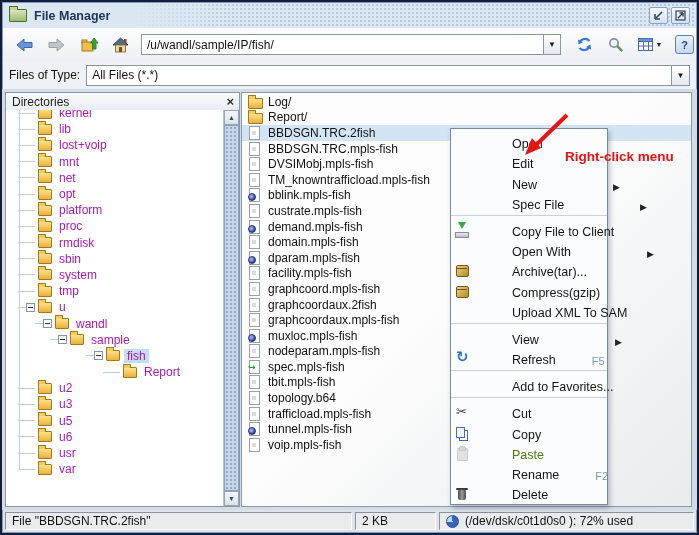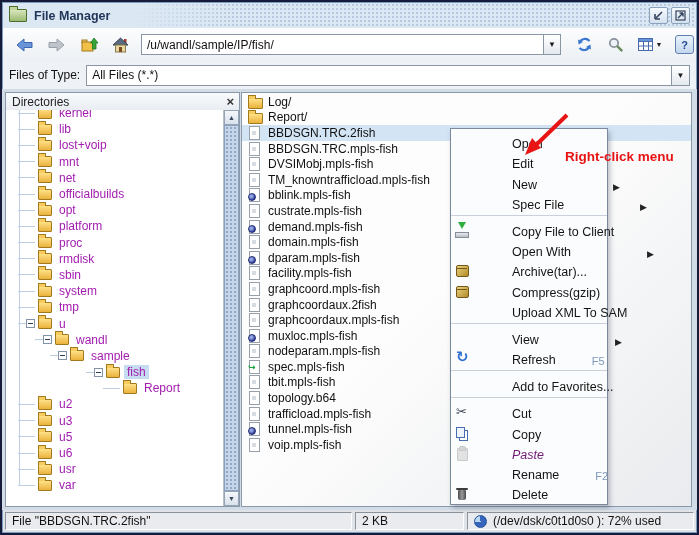--- a/index.html
+++ b/index.html
@@ -94,21 +94,21 @@
   
   .menu{position:absolute;left:448px;top:126px;width:158px;background:#fbfcfd;
     border:1px solid #7a8a9c;box-shadow:2px 3px 5px rgba(40,50,70,.3);padding:2px 0;z-index:10;box-sizing:border-box;}
   .menu-item{height:20.2px;display:flex;align-items:flex-end;padding:0 6px 0 3px;font-size:12.5px;color:#141414;gap:36px;}
   .mi-icon{width:19px;height:17px;flex:none;position:relative;margin-right:3px;}
   .mi-label{white-space:nowrap;}
   .mi-shortcut{margin-left:auto;font-size:11px;color:#7d98b8;}
   .mi-sub{visibility:hidden;font-size:9px;color:#222;margin-left:4px;}
   .menu-item.submenu .mi-sub{visibility:visible;}
   .menu-item.separator{height:0;border-top:1px solid #c9d2da;margin:3px 0;padding:0;}
-  .menu-item.disabled .mi-label{color:#701a75;font-style:italic;}
+  .menu-item.disabled .mi-label{color:#4d7c0f;}
   .menu-item.disabled .mi-icon{opacity:.5;filter:grayscale(1);}
   .mi-icon.icon-download::before{content:"";position:absolute;left:4px;top:0;width:0;height:0;
     border:4px solid rgba(0,0,0,0);border-top:7px solid #2fae3e;}
   .mi-icon.icon-download::after{content:"";position:absolute;left:1px;bottom:1px;width:12px;height:4px;
     background:linear-gradient(#e8eaee,#b9bec6);border:1px solid #868e98;}
   .mi-icon.icon-archive::before{content:"";position:absolute;left:2px;top:3px;width:11px;height:10px;
     background:linear-gradient(135deg,#ecd27c,#b08c2a);border:1px solid #74581a;border-radius:2px;}
   .mi-icon.icon-archive::after{content:"";position:absolute;left:2px;top:6px;width:11px;height:1px;background:#74581a;}
   .mi-icon.icon-refresh::before{content:"↻";position:absolute;left:2px;top:-2px;font-size:15px;font-weight:700;color:#2f6fd0;}
   .mi-icon.icon-cut::before{content:"✂";position:absolute;left:2px;top:0;font-size:13px;color:#3a4350;}
@@ -124,21 +124,21 @@
     background:#3c3c3c;border-radius:1px;}
   
   .anno-label{position:absolute;left:563px;top:99px;font-size:13.5px;font-weight:700;color:#e81414;z-index:20;white-space:nowrap;margin-top:48px;}
   .anno-arrow{position:absolute;left:501px;top:108px;z-index:20;}
   
   .statusbar{position:absolute;left:1px;right:1px;bottom:1px;height:22px;background:#dfe3e8;
     display:flex;gap:3px;padding:2px 2px;box-sizing:border-box;}
   .status-cell{background:#e9ebee;border:1px solid;border-color:#8a929c #fdfdfd #fdfdfd #8a929c;
     font-size:12px;color:#111;display:flex;align-items:center;padding:0 6px;white-space:nowrap;overflow:hidden;box-sizing:border-box;}
   .cell-file{width:347px;flex:none;}
-  .cell-size{width:109px;flex:none;}
+  .cell-size{width:81px;flex:none;}
   .cell-disk{flex:1;}
   .pie{width:13px;height:13px;border-radius:50%;flex:none;margin-right:6px;
     background:conic-gradient(from 270deg,#b8d8f4 0 25%,#3566bc 25% 100%);border:1px solid #24509a;box-sizing:border-box;}
 </style>
 </head>
 <body>
 
 <div class="win">
 
   <div class="titlebar">
@@ -269,26 +269,20 @@
           <div class="tree-row d1">
             <span class="twig"></span>
             <span class="expander"></span>
             <span class="ti-icon"></span>
             <span class="ti-label">net</span>
           </div>
           <div class="tree-row d1">
             <span class="twig"></span>
             <span class="expander"></span>
             <span class="ti-icon"></span>
-            <span class="ti-label">officialbuilds</span>
-          </div>
-          <div class="tree-row d1">
-            <span class="twig"></span>
-            <span class="expander"></span>
-            <span class="ti-icon"></span>
             <span class="ti-label">opt</span>
           </div>
           <div class="tree-row d1">
             <span class="twig"></span>
             <span class="expander"></span>
             <span class="ti-icon"></span>
             <span class="ti-label">platform</span>
           </div>
           <div class="tree-row d1">
             <span class="twig"></span>

